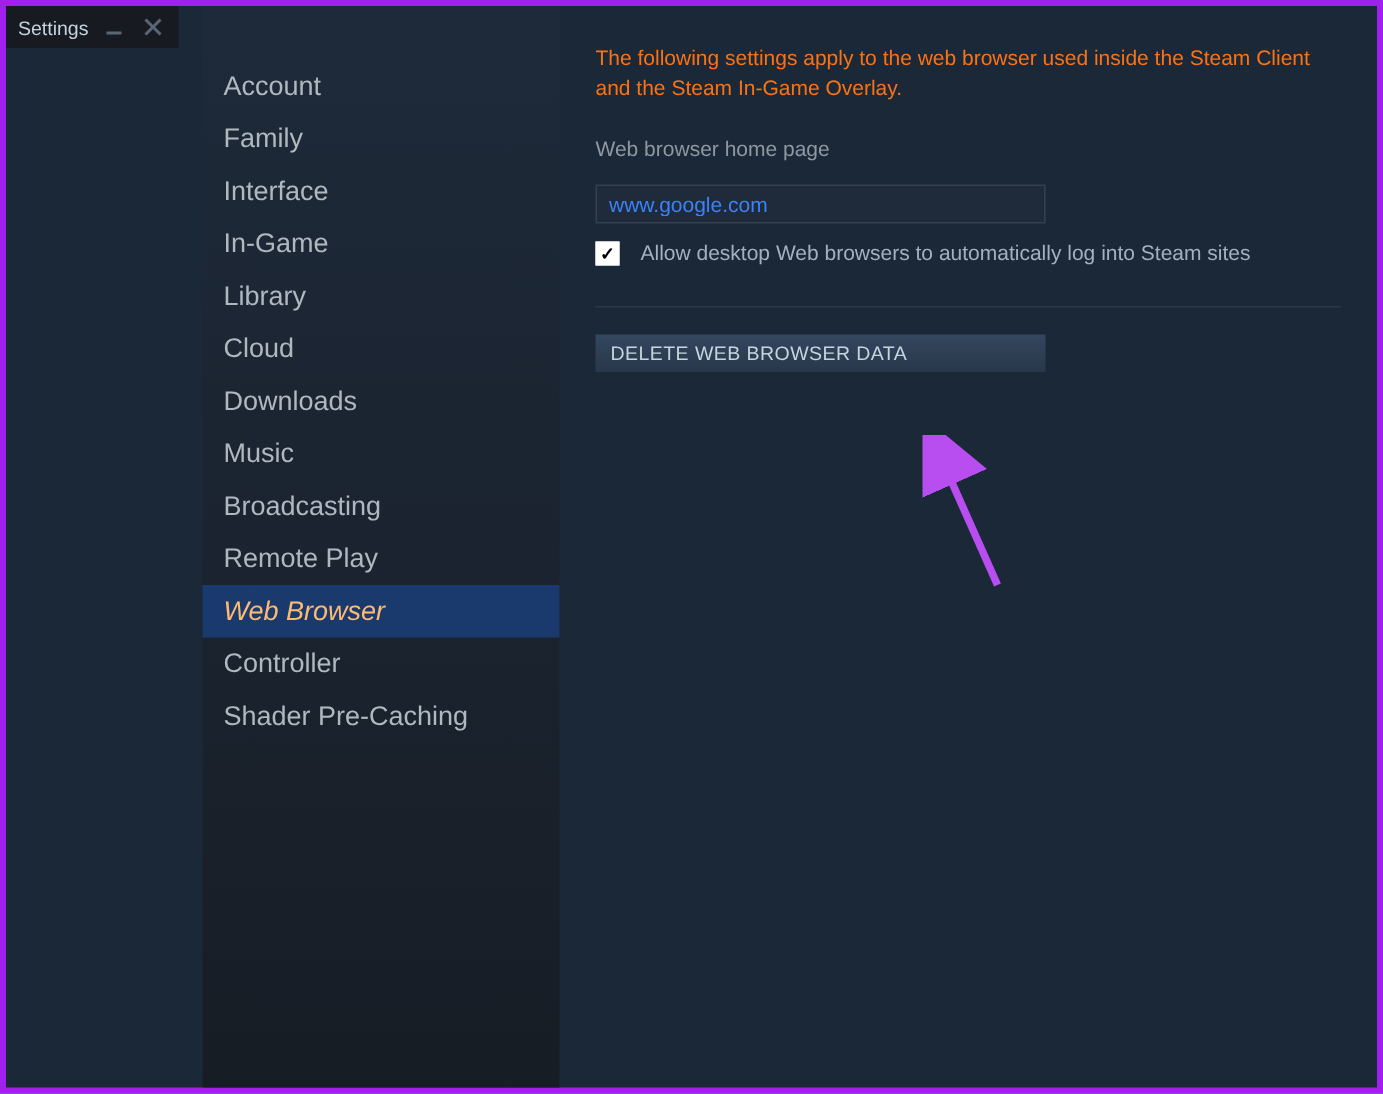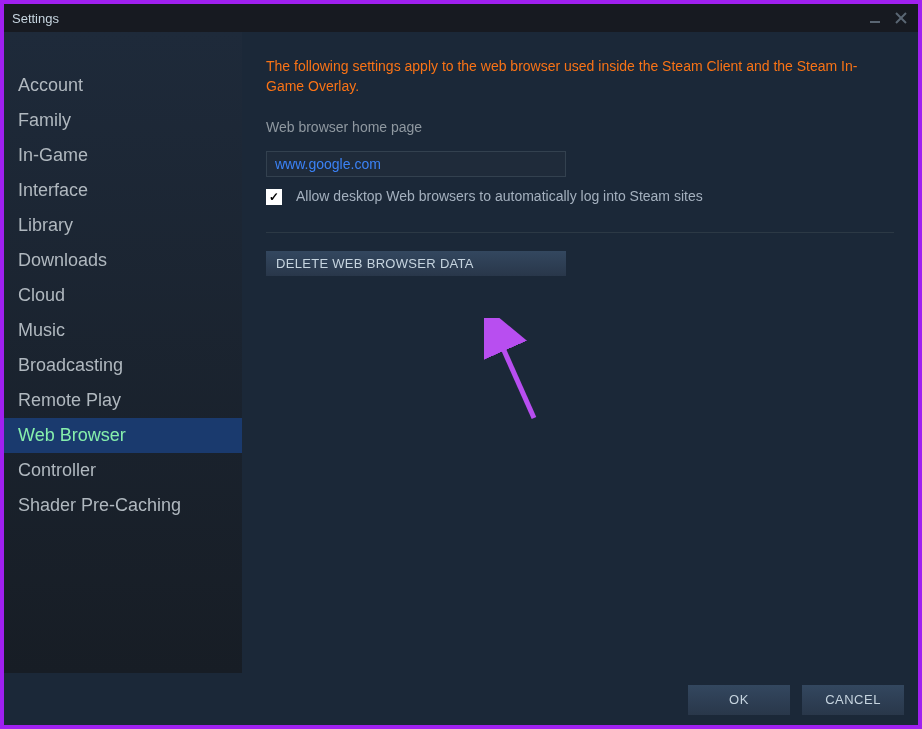--- a/index.html
+++ b/index.html
@@ -1,21 +1,21 @@
 <!DOCTYPE html>
 <html><head>
   <meta charset="utf-8">
   <style>
     * { box-sizing: border-box; margin: 0; padding: 0; }
     html, body { width: 922px; height: 729px; overflow: hidden; font-family: Arial, "Helvetica Neue", sans-serif; }
     .outer {
       width: 922px; height: 729px;
       border: 4px solid #a020f0;
       background: #1b2838;
-      display: flex; flex-direction: column;
+      display: flex;  gap: 16px;
     }
     .titlebar {
       height: 28px;
       background: #171a21;
       display: flex; align-items: center;
       padding: 0 8px;
       color: #c6d4df;
       font-size: 13px;
     }
     .titlebar .spacer { flex: 1; }
@@ -35,21 +35,22 @@
     }
     .sidebar-item {
       padding: 4px 14px;
       font-size: 18px;
       color: #b0b8bf;
       line-height: 1.5;
       cursor: default;
     }
     .sidebar-item.active {
       background: #1a3a6e;
-      color: #86efac;
+      color: #fdba74;
+      font-style: italic;
     }
     .content {
       flex: 1;
       padding: 24px 24px 0 24px;
       color: #a4b0be;
       font-size: 14px;
     }
     .desc { color: #f97316; line-height: 1.45; margin-bottom: 22px; }
     .field-label { color: #8f98a0; margin-bottom: 16px; font-size: 14px; }
     .text-input {
@@ -141,25 +142,25 @@
           <line x1="11" y1="1" x2="1" y2="11" stroke="#5a6673" stroke-width="2"></line>
         </svg>
     </span>
   </div>
 
   <div class="container">
     <div class="body-area">
       <div class="sidebar" id="sidebar">
           <div class="sidebar-item">Account</div>
           <div class="sidebar-item">Family</div>
+          <div class="sidebar-item">Interface</div>
           <div class="sidebar-item">In-Game</div>
-          <div class="sidebar-item">Interface</div>
           <div class="sidebar-item">Library</div>
+          <div class="sidebar-item">Cloud</div>
           <div class="sidebar-item">Downloads</div>
-          <div class="sidebar-item">Cloud</div>
           <div class="sidebar-item">Music</div>
           <div class="sidebar-item">Broadcasting</div>
           <div class="sidebar-item">Remote Play</div>
           <div class="sidebar-item active">Web Browser</div>
           <div class="sidebar-item">Controller</div>
           <div class="sidebar-item">Shader Pre-Caching</div>
         </div>
 
       <div class="content">
         <div class="desc">The following settings apply to the web browser used inside the Steam Client and the Steam In-Game Overlay.</div>
@@ -182,18 +183,14 @@
 
     <svg class="arrow" width="80" height="120">
       <defs>
         <marker id="ah" markerWidth="10" markerHeight="10" refX="5" refY="5" orient="auto">
           <path d="M0,0 L10,5 L0,10 Z" fill="#b84ef0"></path>
         </marker>
       </defs>
       <line x1="50" y1="100" x2="10" y2="10" stroke="#b84ef0" stroke-width="5" marker-end="url(#ah)"></line>
     </svg>
 
-    <div class="footer">
-      <button class="dlg-btn">OK</button>
-      <button class="dlg-btn">CANCEL</button>
-    </div>
   </div>
 </div>
 
 </body></html>

